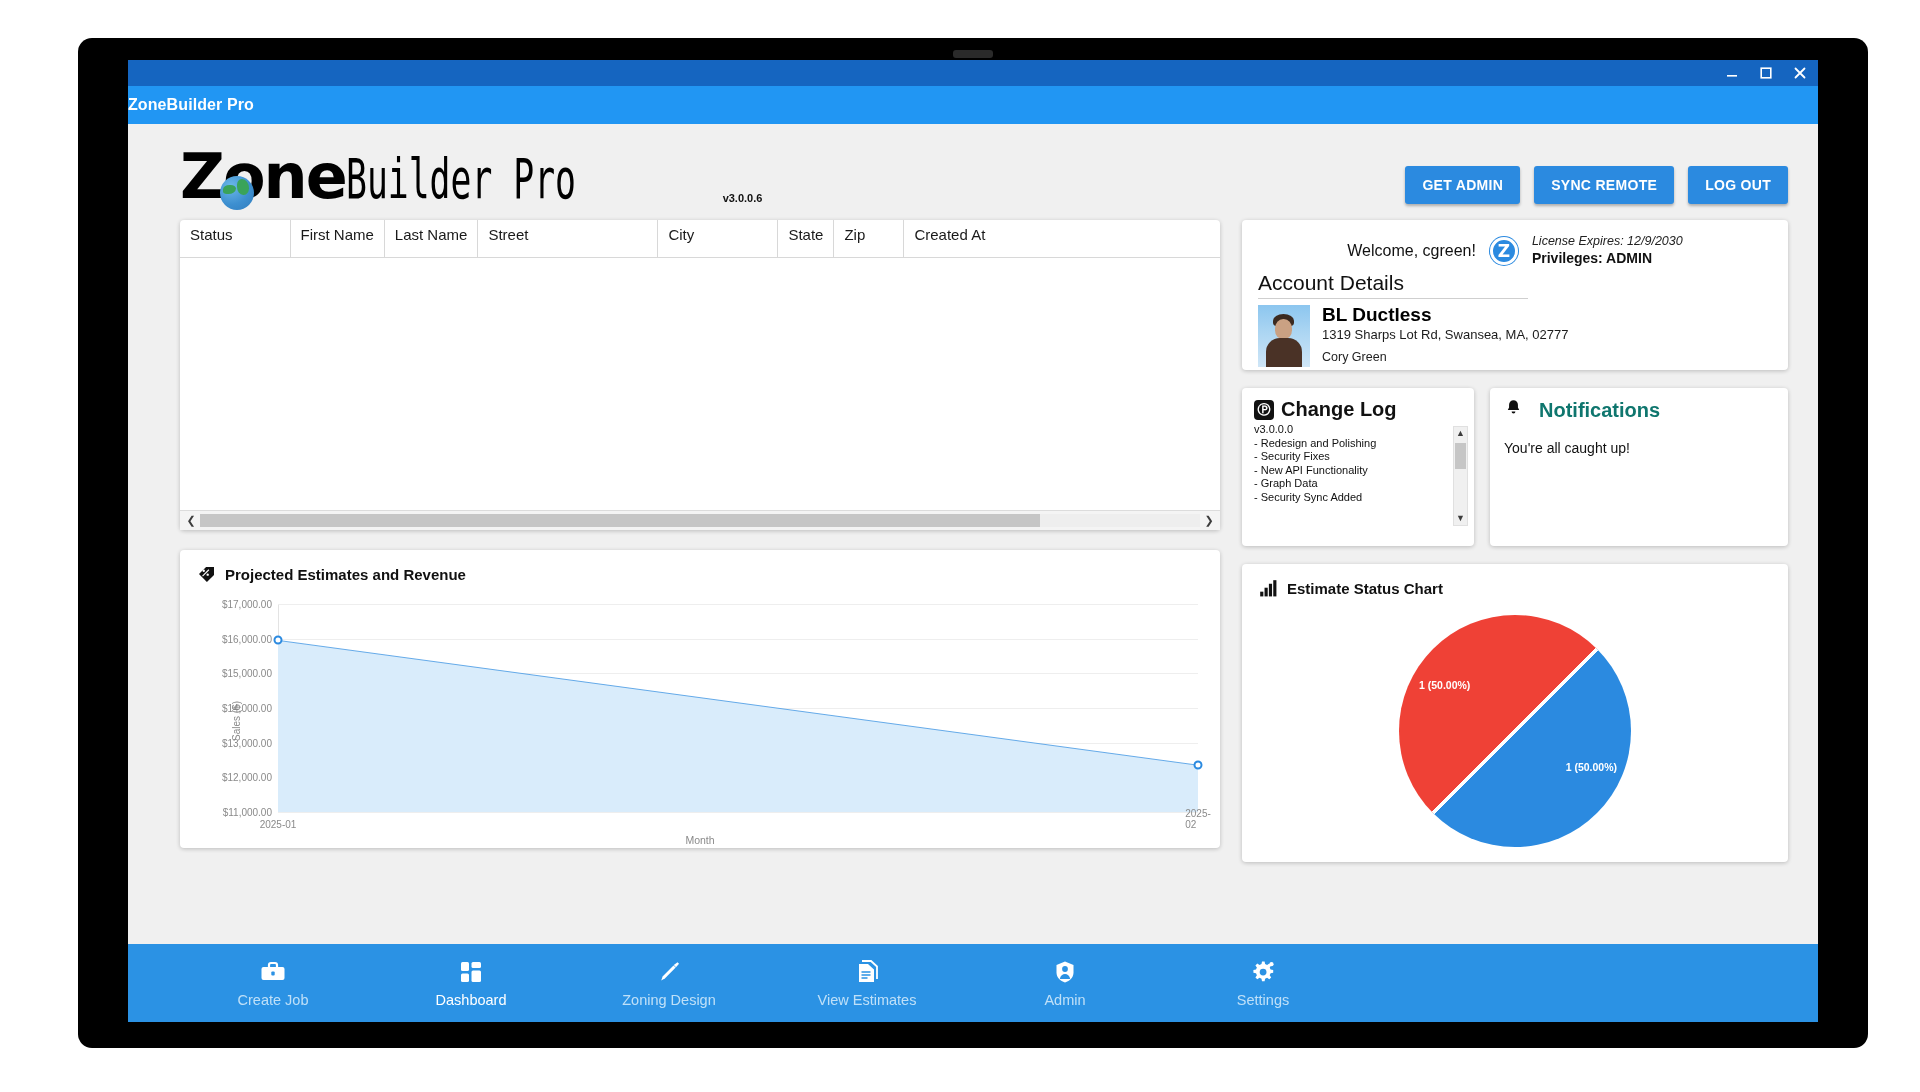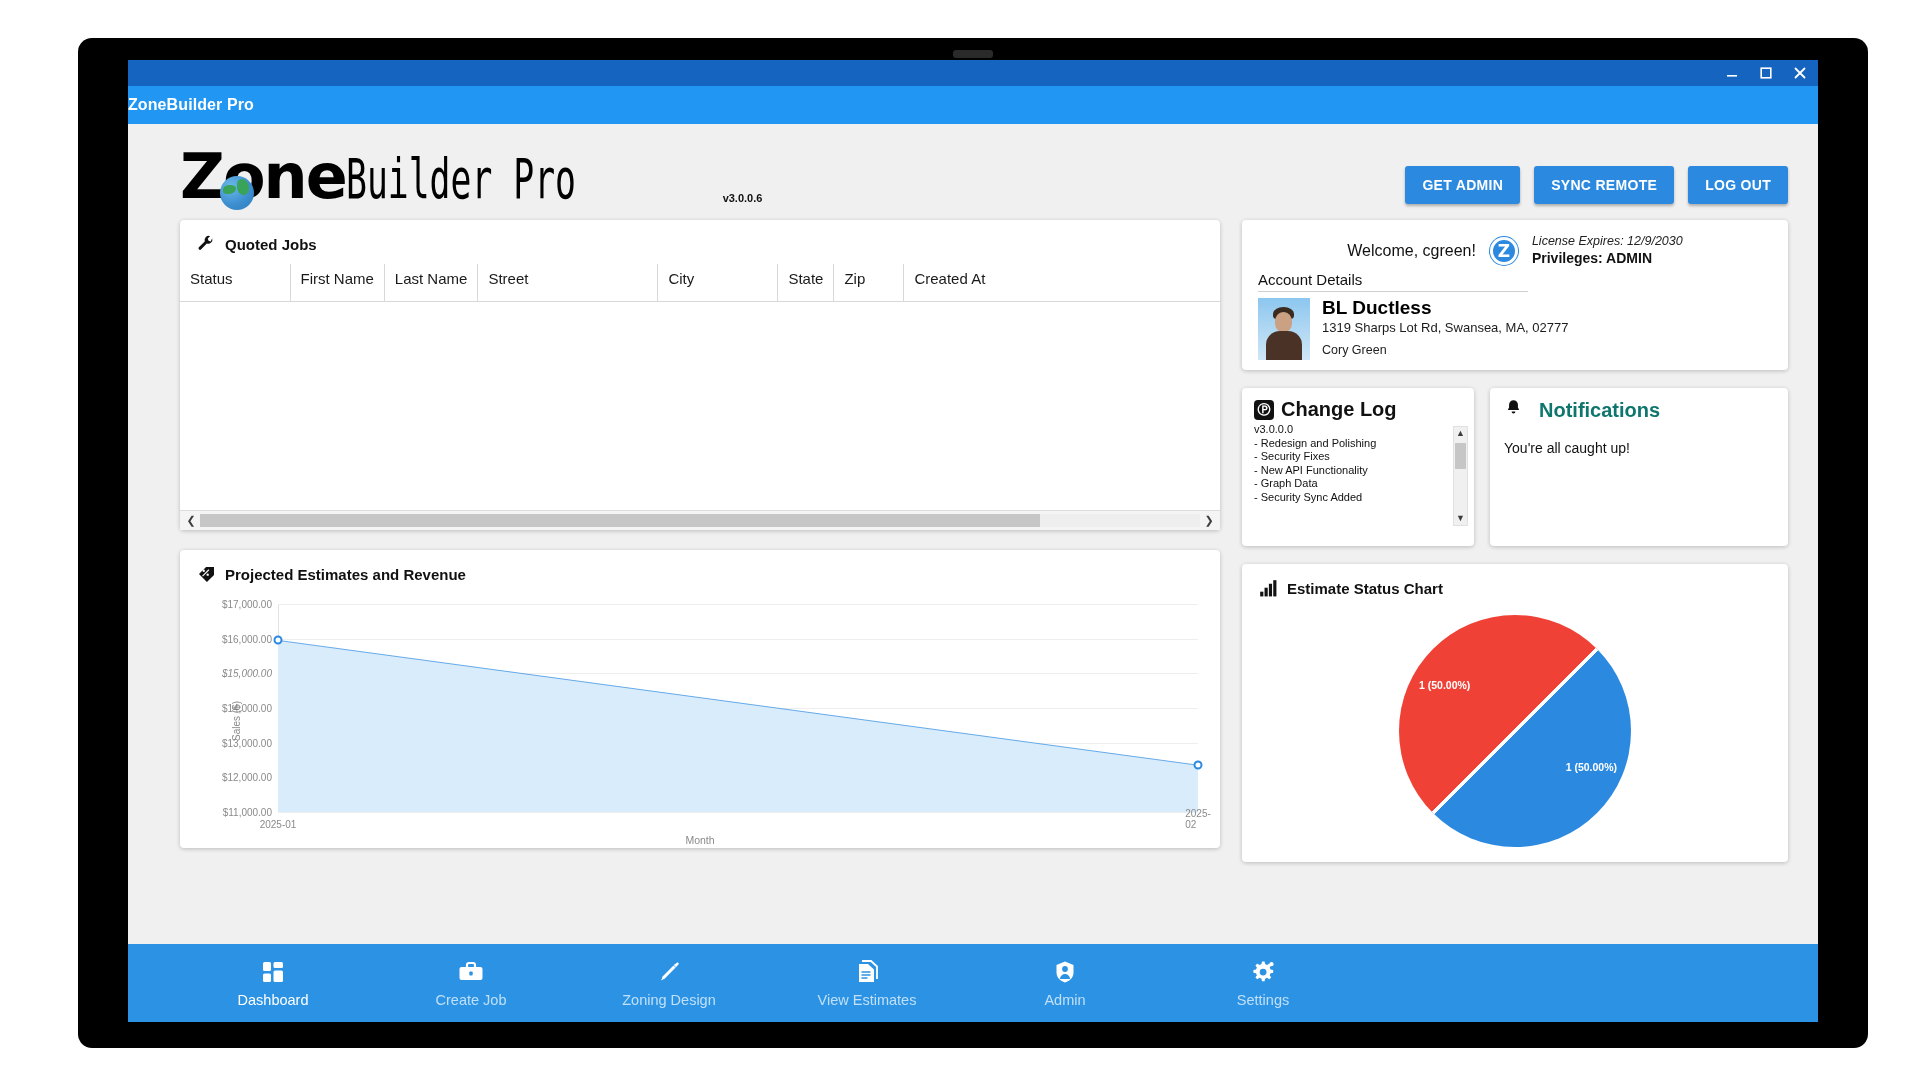--- a/index.html
+++ b/index.html
@@ -190,21 +190,21 @@
     width: 28px; height: 28px; border-radius: 50%;
     background: #2b8ae0; color: #fff;
     display: flex; align-items: center; justify-content: center;
     font-family: "DejaVu Sans", sans-serif; font-weight: bold; font-size: 17px;
     box-shadow: inset 0 0 0 3px #fff, 0 0 0 1px #2b8ae0;
   }
   #license-block { line-height: 1.25; }
   #license-line { font-size: 12.5px; font-style: italic; color: #222; }
   #privileges-line { font-size: 14px; font-weight: bold; color: #111; }
 
-  #acct-details-label { font-size: 15px; color: #111; margin-top: 2px; }
+  #acct-details-label { font-size: 21px; color: #111; margin-top: 2px; }
   #acct-rule { height: 1px; background: #cfcfcf; margin: 3px 0 6px 0; width: 270px; }
   #acct-body { display: flex; gap: 12px; }
   #avatar {
     width: 52px; height: 62px; flex: 0 0 52px;
     background: linear-gradient(180deg, #8cc6ef 0%, #a9d4f2 40%, #cfe6f7 100%);
     position: relative; overflow: hidden;
   }
   #avatar .head { position:absolute; left:17px; top:14px; width:17px; height:20px; background:#caa183; border-radius:48% 48% 44% 44%; }
   #avatar .hair { position:absolute; left:15px; top:9px; width:21px; height:13px; background:#3b2a20; border-radius:50% 50% 30% 30%; }
   #avatar .body { position:absolute; left:8px; top:33px; width:36px; height:32px; background:#4a3226; border-radius:14px 14px 0 0; }
@@ -344,28 +344,20 @@
         <button class="hdr-btn">SYNC REMOTE</button>
         <button class="hdr-btn">LOG OUT</button>
       </div>
     </div>
 
     <div id="main-grid">
 
       <div id="col-left">
 
         <div class="card" id="quoted-jobs">
-          <div class="card-title">
-            <span class="ico">
-              <svg width="18" height="18" viewBox="0 0 24 24">
-                <path d="M20.2 4.3a5.6 5.6 0 0 1-7.1 7.1L5.6 18.9a2 2 0 1 1-2.8-2.8l7.5-7.5a5.6 5.6 0 0 1 7.1-7.1l-3.1 3.1 1.1 2.9 2.9 1.1z" fill="#111"></path>
-              </svg>
-            </span>
-            <span>Quoted Jobs</span>
-          </div>
           <div id="jobs-table-wrap">
             <table id="jobs-table">
               <thead>
                 <tr>
                   <th style="width:110px">Status</th>
                   <th style="width:88px">First Name</th>
                   <th style="width:88px">Last Name</th>
                   <th style="width:180px">Street</th>
                   <th style="width:120px">City</th>
                   <th style="width:40px">State</th>
@@ -403,21 +395,21 @@
             <div id="ylabel">Sales ($)</div>
             <div id="plot">
               <div id="axis-left"></div>
 
               <div id="grid-holder">
                   <div class="gridline" style="top: 0%;"></div>
                   <div class="yl" style="top: 0%;">$17,000.00</div>
                   <div class="gridline" style="top: 16.6667%;"></div>
                   <div class="yl" style="top: 16.6667%; margin-left: 24px;">$16,000.00</div>
                   <div class="gridline" style="top: 33.3333%;"></div>
-                  <div class="yl" style="top: 33.3333%; font-style: italic;">$15,000.00</div>
+                  <div class="yl" style="top: 33.3333%;">$15,000.00</div>
                   <div class="gridline" style="top: 50%;"></div>
                   <div class="yl" style="top: 50%;">$14,000.00</div>
                   <div class="gridline" style="top: 66.6667%;"></div>
                   <div class="yl" style="top: 66.6667%;">$13,000.00</div>
                   <div class="gridline" style="top: 83.3333%;"></div>
                   <div class="yl" style="top: 83.3333%;">$12,000.00</div>
                   <div class="gridline" style="top: 100%;"></div>
                   <div class="yl" style="top: 100%;">$11,000.00</div>
                 </div>
               <svg id="line-svg" width="100%" height="100%" viewBox="0 0 100 100" preserveAspectRatio="none" style="position:absolute;inset:0;">
@@ -519,43 +511,43 @@
               <span class="pie-label" id="pie-label-blue">1 (50.00%)</span>
             </div>
           </div>
         </div>
 
       </div>
     </div>
   </div>
 
   <div id="bottom-nav">
+    <div class="nav-item">
+      <span class="nav-ico">
+        <svg width="26" height="24" viewBox="0 0 26 24">
+          <rect x="1.5" y="7" width="23" height="13" rx="2" fill="#fff"></rect>
+          <path d="M9 7V5a2 2 0 0 1 2-2h4a2 2 0 0 1 2 2v2" fill="none" stroke="#fff" stroke-width="2.2"></path>
+          <rect x="11.3" y="11.5" width="3.4" height="4" rx="1" fill="#2b92e4"></rect>
+        </svg>
+      </span>
+      <span class="nav-label">Create Job</span>
+    </div>
     <div class="nav-item active">
       <span class="nav-ico">
         <svg width="24" height="24" viewBox="0 0 24 24">
           <rect x="2" y="2" width="8" height="9" rx="1.5" fill="#fff"></rect>
           <rect x="2" y="13.5" width="8" height="8.5" rx="1.5" fill="#fff"></rect>
           <rect x="12.5" y="2" width="9.5" height="6" rx="1.5" fill="#fff"></rect>
           <rect x="12.5" y="10.5" width="9.5" height="11.5" rx="1.5" fill="#fff"></rect>
         </svg>
       </span>
       <span class="nav-label">Dashboard</span>
     </div>
     <div class="nav-item">
       <span class="nav-ico">
-        <svg width="26" height="24" viewBox="0 0 26 24">
-          <rect x="1.5" y="7" width="23" height="13" rx="2" fill="#fff"></rect>
-          <path d="M9 7V5a2 2 0 0 1 2-2h4a2 2 0 0 1 2 2v2" fill="none" stroke="#fff" stroke-width="2.2"></path>
-          <rect x="11.3" y="11.5" width="3.4" height="4" rx="1" fill="#2b92e4"></rect>
-        </svg>
-      </span>
-      <span class="nav-label">Create Job</span>
-    </div>
-    <div class="nav-item">
-      <span class="nav-ico">
         <svg width="24" height="24" viewBox="0 0 24 24">
           <path d="M20.5 2.2 22 3.7l-3 3.6-2.2-2.2z" fill="#fff"></path>
           <path d="M16.5 5.4 18.7 7.6 7.8 18.5 4.2 20.6 5.6 16.5z" fill="#fff"></path>
         </svg>
       </span>
       <span class="nav-label">Zoning Design</span>
     </div>
     <div class="nav-item">
       <span class="nav-ico">
         <svg width="22" height="24" viewBox="0 0 22 24">

